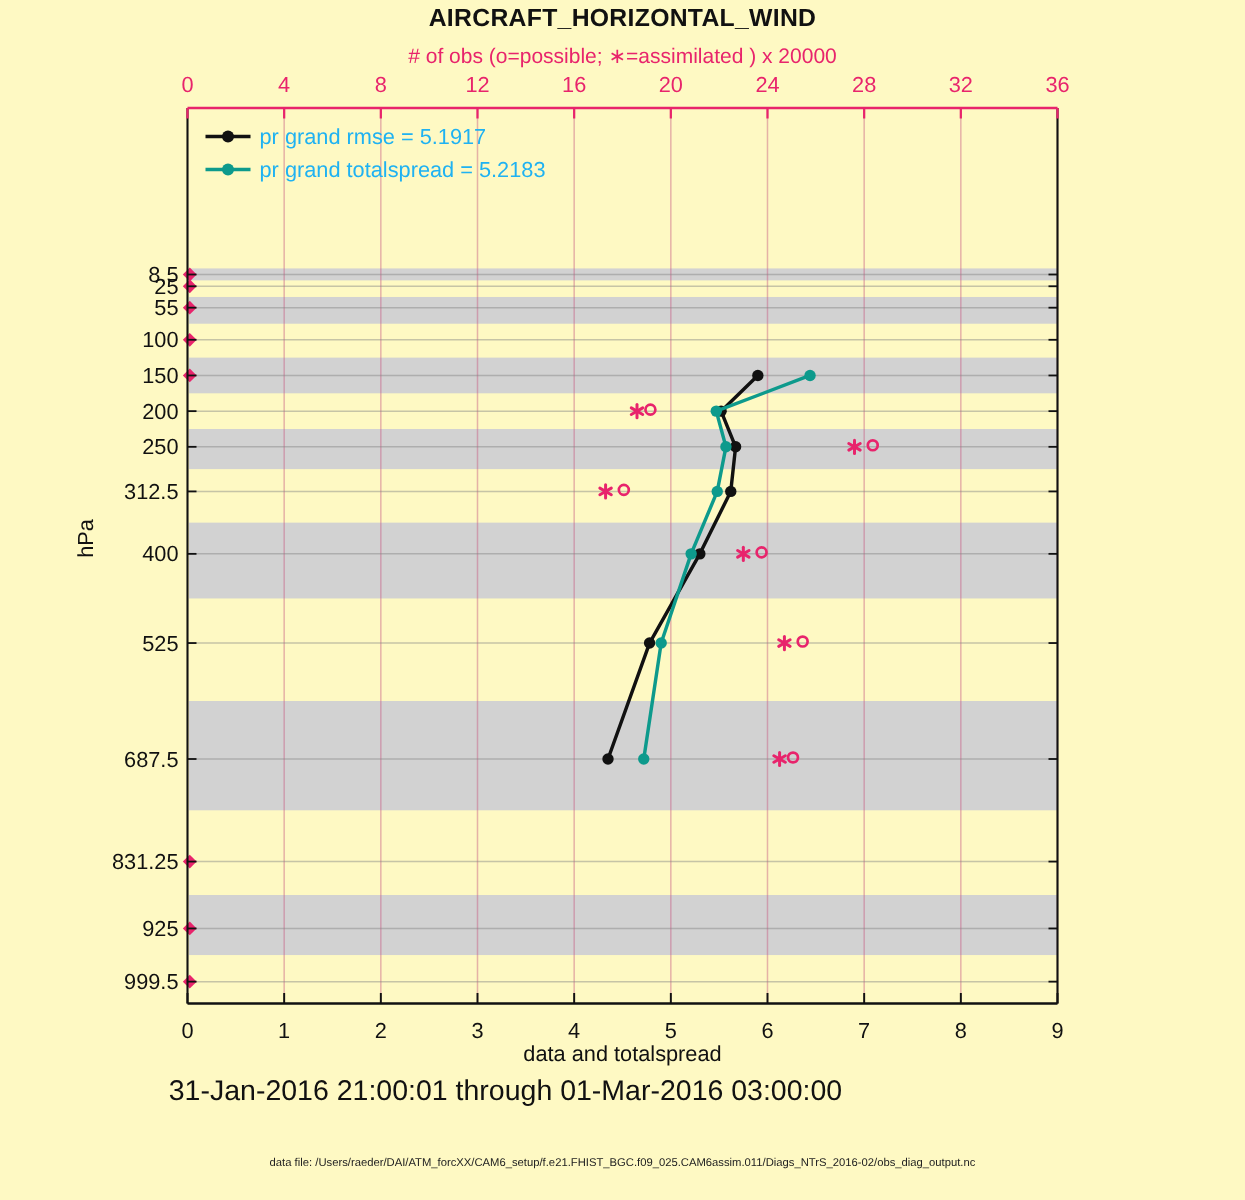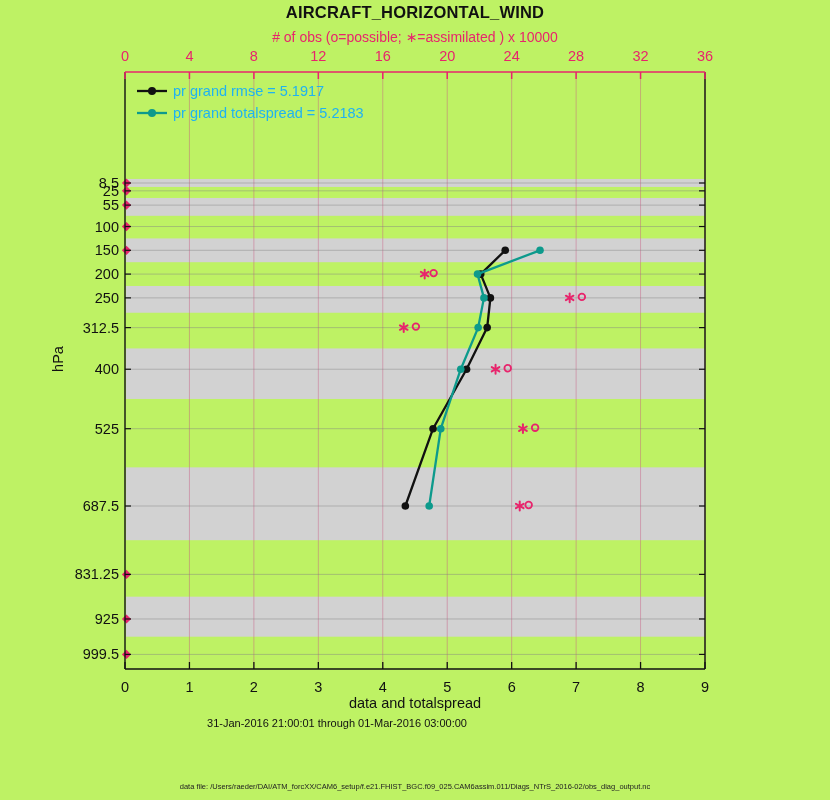--- a/index.html
+++ b/index.html
@@ -1,40 +1,40 @@
 <!DOCTYPE html>
 <html><head>
 <meta charset="utf-8">
 <style>
   html,body{margin:0;padding:0;background:#ffffff;}
-  .page{position:relative;width:830px;height:800px;background:#bef264;
+  .page{position:relative;width:830px;height:800px;background:#fef9c3;
         font-family:"Liberation Sans", sans-serif;overflow:hidden;text-decoration:underline;}
   .abs{position:absolute;}
   .chart-title{left:125px;top:3px;width:580px;text-align:center;
 , 0    font-size:16.5px;font-weight:bold;color:#111;letter-spacing:.2px;}
   .chart-title{left:125px;top:3px;width:580px;text-align:center;
      font-size:16.5px;font-weight:bold;color:#111;letter-spacing:.2px;}
   .obs-title{left:125px;top:29px;width:580px;text-align:center;
      font-size:14px;color:#e8246c;}
   .x-label{left:125px;top:695px;width:580px;text-align:center;
      font-size:14.5px;color:#111;}
   .date-range{left:0px;top:717px;width:674px;text-align:center;
-     font-size:11px;color:#111;}
+     font-size:19px;color:#111;}
   .footer{left:0px;top:770px;width:830px;text-align:center;
-     font-size:7.5px;color:#222;margin-top:12px;}
+     font-size:7.5px;color:#222;}
   .y-label{left:14px;top:351px;width:88px;text-align:center;font-size:14.5px;color:#111;
      transform:rotate(-90deg);transform-origin:center center;}
   svg text{font-family:"Liberation Sans", sans-serif;}
 </style>
 </head>
 <body>
 
 <div class="page">
   <div class="abs chart-title">AIRCRAFT_HORIZONTAL_WIND</div>
-  <div class="abs obs-title"># of obs (o=possible; ∗=assimilated ) x 10000</div>
+  <div class="abs obs-title"># of obs (o=possible; ∗=assimilated ) x 20000</div>
   <svg id="chart" class="abs" style="left:0;top:0;" width="830" height="800" viewBox="0 0 830 800">
       <g>
         <rect x="126" y="178.95655" width="579" height="7.967974999999996" fill="#d2d2d2"></rect>
         <rect x="126" y="197.98455" width="579" height="17.838750000000005" fill="#d2d2d2"></rect>
         <rect x="126" y="238.41905" width="579" height="23.784999999999997" fill="#d2d2d2"></rect>
         <rect x="126" y="285.98905" width="579" height="26.75812499999995" fill="#d2d2d2"></rect>
         <rect x="126" y="348.424675" width="579" height="50.54312500000003" fill="#d2d2d2"></rect>
         <rect x="126" y="467.349675" width="579" height="72.84156249999995" fill="#d2d2d2"></rect>
         <rect x="126" y="596.6806125" width="579" height="40.01826249999999" fill="#d2d2d2"></rect>
       </g>

